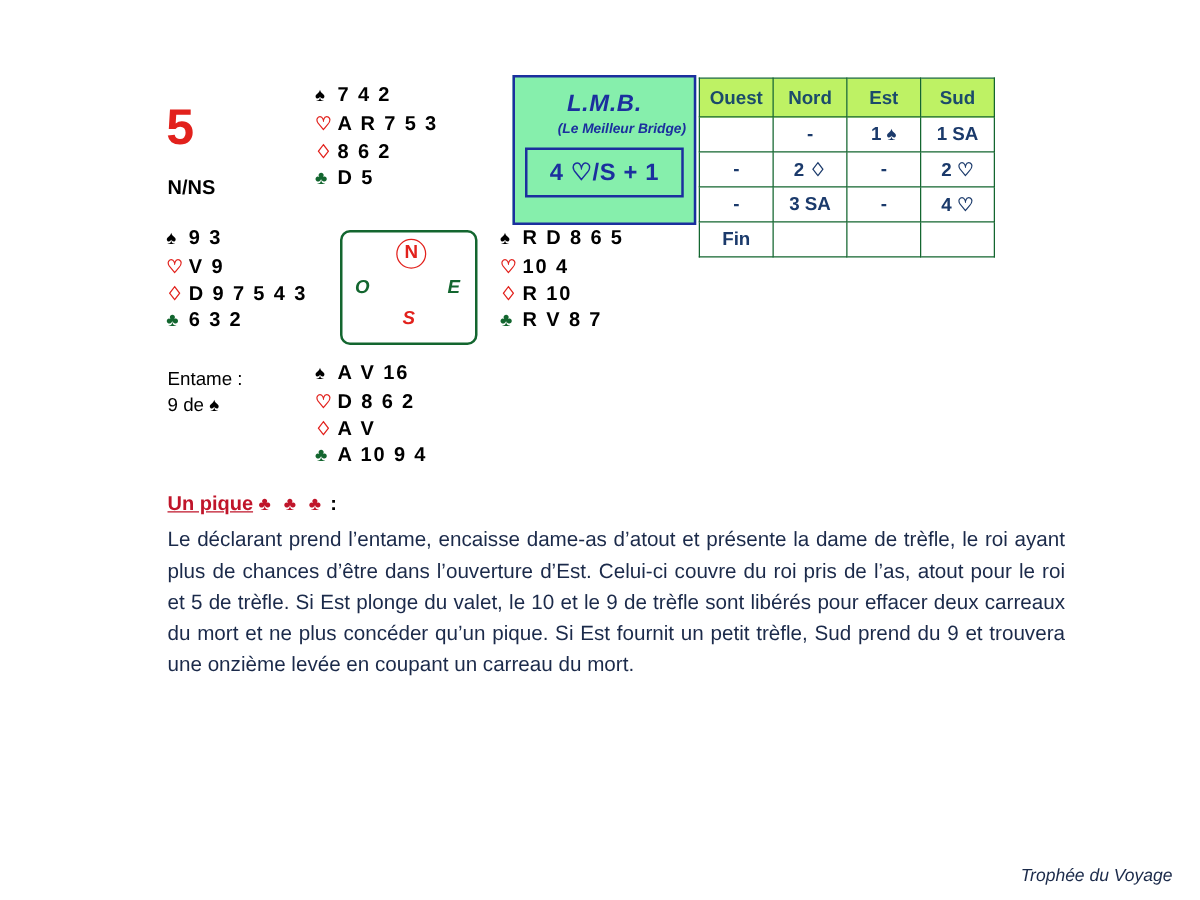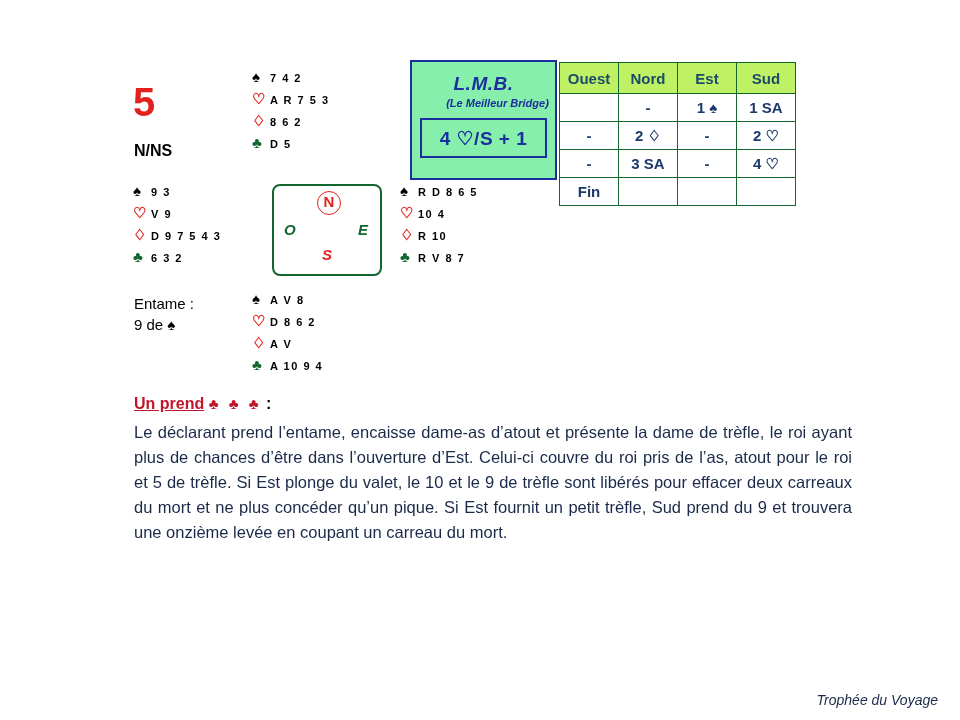--- a/index.html
+++ b/index.html
@@ -61,21 +61,21 @@
     text-align: left;
   }
   .s-spade { color: #000; }
   .s-heart { color: #e2211c; }
   .s-diamond { color: #e2211c; }
   .s-club { color: #13662f; }
   .cards {
     font-weight: bold;
     letter-spacing: 1.5px;
     color: #000;
-    font-size: 11px;
+    font-size: 16px;
   }
 
   .hand-north { left: 252px; top: 68px; }
   .hand-west  { left: 133px; top: 182px; }
   .hand-east  { left: 400px; top: 182px; }
   .hand-south { left: 252px; top: 290px; }
 
   
   .compass {
     position: absolute;
@@ -311,21 +311,21 @@
     </div>
     <div class="row">
       <span class="suit-sym s-club">♣</span>
       <span class="cards">R V 8 7</span>
     </div>
   </div>
 
   <div class="hand hand-south">
     <div class="row">
       <span class="suit-sym s-spade">♠</span>
-      <span class="cards">A V 8</span>
+      <span class="cards">A V 16</span>
     </div>
     <div class="row">
       <span class="suit-sym s-heart">♡</span>
       <span class="cards">D 8 6 2</span>
     </div>
     <div class="row">
       <span class="suit-sym s-diamond">♢</span>
       <span class="cards">A V</span>
     </div>
     <div class="row">
@@ -380,21 +380,21 @@
         <td></td>
         <td></td>
         <td></td>
       </tr>
     </tbody>
   </table>
 
 
   <div class="commentary">
     <div>
-      <span class="comm-title">Un prend</span>
+      <span class="comm-title">Un pique</span>
       <span class="comm-stars">♣ ♣ ♣</span>
       <span class="comm-colon">:</span>
     </div>
     <div class="comm-body">Le déclarant prend l’entame, encaisse dame-as d’atout et présente la dame de trèfle, le roi ayant plus de chances d’être dans l’ouverture d’Est. Celui-ci couvre du roi pris de l’as, atout pour le roi et 5 de trèfle. Si Est plonge du valet, le 10 et le 9 de trèfle sont libérés pour effacer deux carreaux du mort et ne plus concéder qu’un pique. Si Est fournit un petit trèfle, Sud prend du 9 et trouvera une onzième levée en coupant un carreau du mort.</div>
   </div>
 
   <div class="footer">Trophée du Voyage</div>
 
 </div>
 

